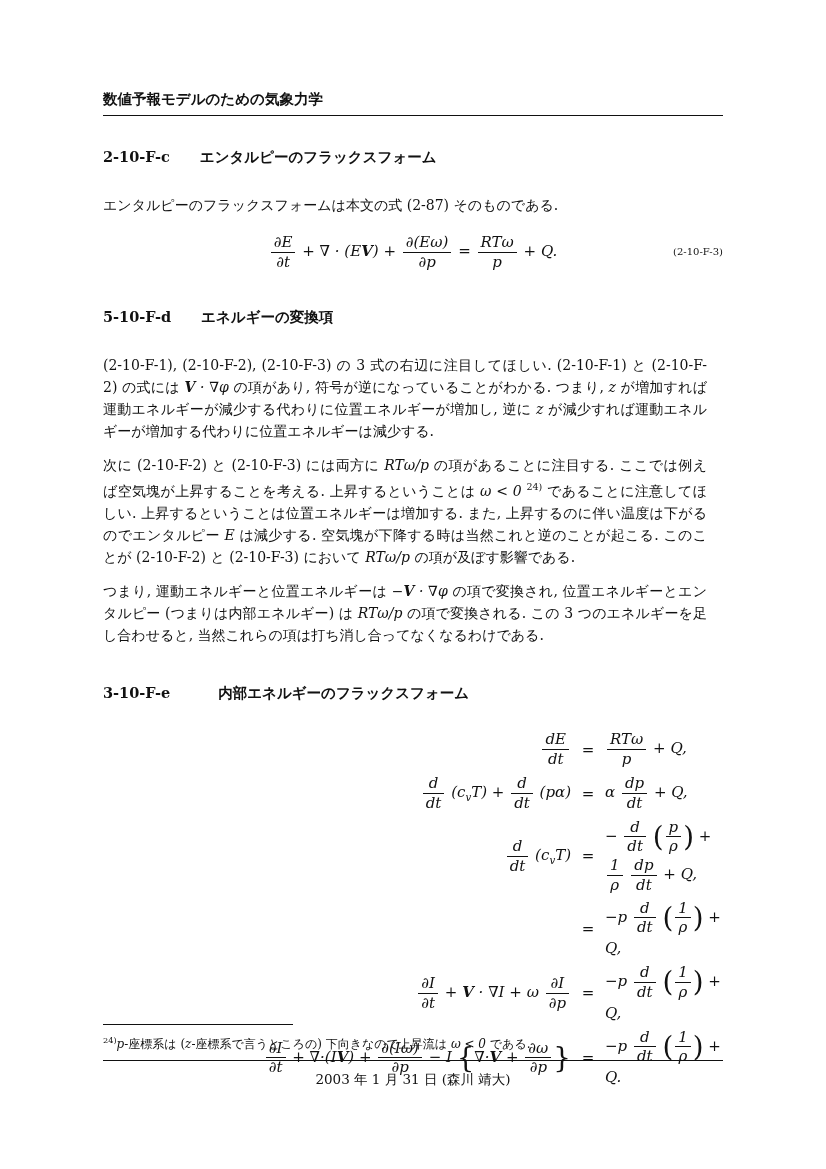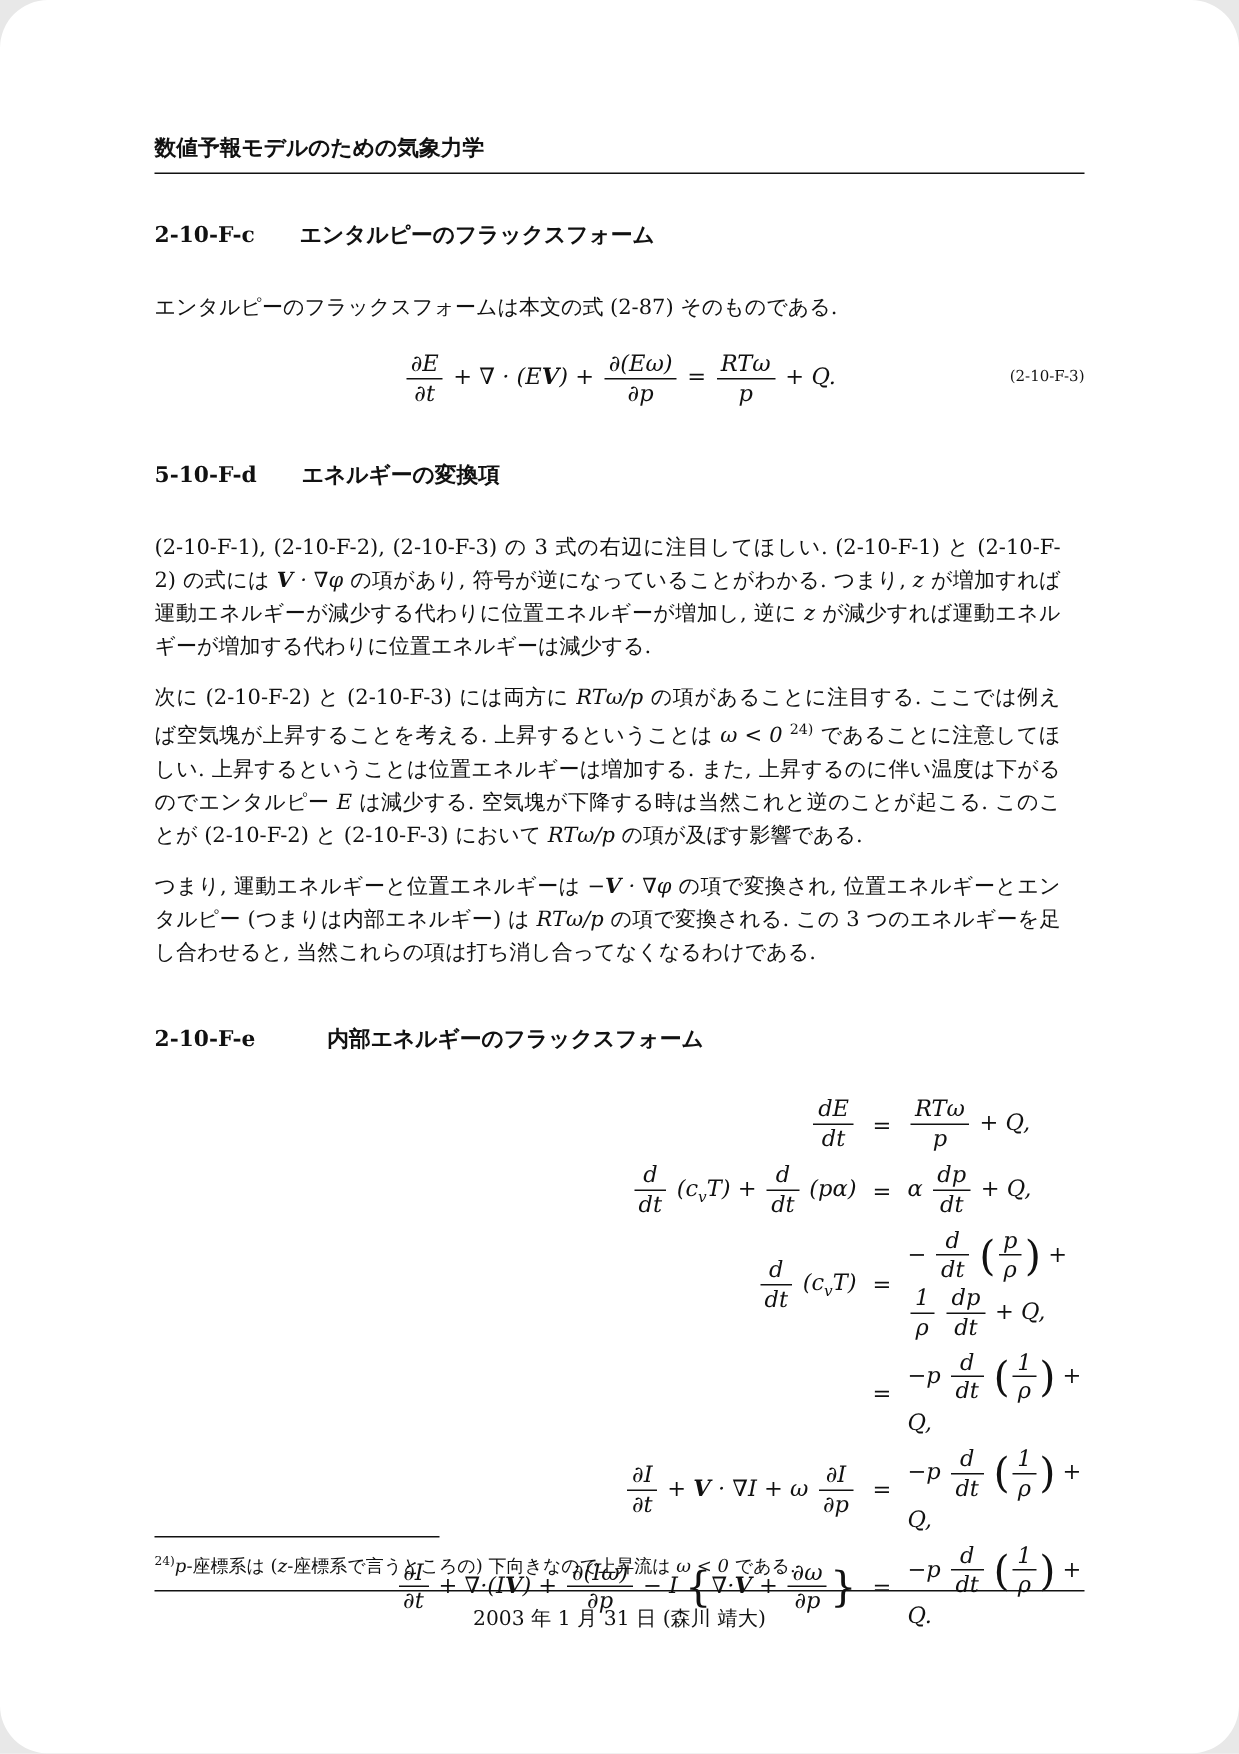--- a/index.html
+++ b/index.html
@@ -8,21 +8,20 @@
     width:826px;height:1169px;
     margin:0 auto;
     background:#ffffff;
     box-sizing:border-box;
     padding:88px 103px 0 103px;
     overflow:hidden;
     font-family:"DejaVu Serif","Liberation Serif",serif;
     color:#111;
     font-size:14px;
     line-height:22px;
-    border-radius:32px;
   }
   
   .pghead{display:flex;justify-content:space-between;align-items:baseline;
     font-weight:bold;font-size:14.5px;}
   .pghead .jp{font-family:"DejaVu Sans","Liberation Sans",sans-serif;}
   .pghead-right{display:flex;gap:26px;align-items:baseline;}
   .head-rule{border-bottom:1.5px solid #111;margin-top:5px;}
   
   .sec-heading{margin:30px 0 26px 0;font-weight:bold;font-size:14.5px;
     display:flex;align-items:center;}
@@ -83,21 +82,21 @@
 
   <div class="sec-heading">
     <span class="sec-id">5-10-F-d</span>
     <span class="sec-title">エネルギーの変換項</span>
   </div>
   <p class="body" style="margin-top:16px;">(2-10-F-1), (2-10-F-2), (2-10-F-3) の 3 式の右辺に注目してほしい. (2-10-F-1) と (2-10-F-2) の式には <span class="m"><span class="bv">V</span> · ∇φ</span> の項があり, 符号が逆になっていることがわかる. つまり, <span class="m">z</span> が増加すれば運動エネルギーが減少する代わりに位置エネルギーが増加し, 逆に <span class="m">z</span> が減少すれば運動エネルギーが増加する代わりに位置エネルギーは減少する.</p>
   <p class="body">次に (2-10-F-2) と (2-10-F-3) には両方に <span class="m">RTω/p</span> の項があることに注目する. ここでは例えば空気塊が上昇することを考える. 上昇するということは <span class="m">ω &lt; 0</span> <sup>24)</sup> であることに注意してほしい. 上昇するということは位置エネルギーは増加する. また, 上昇するのに伴い温度は下がるのでエンタルピー <span class="m">E</span> は減少する. 空気塊が下降する時は当然これと逆のことが起こる. このことが (2-10-F-2) と (2-10-F-3) において <span class="m">RTω/p</span> の項が及ぼす影響である.</p>
   <p class="body">つまり, 運動エネルギーと位置エネルギーは <span class="m">−<span class="bv">V</span> · ∇φ</span> の項で変換され, 位置エネルギーとエンタルピー (つまりは内部エネルギー) は <span class="m">RTω/p</span> の項で変換される. この 3 つのエネルギーを足し合わせると, 当然これらの項は打ち消し合ってなくなるわけである.</p>
 
   <div class="sec-heading wide" style="margin-top:36px;">
-    <span class="sec-id">2-10-F-e</span>
+    <span class="sec-id">3-10-F-e</span>
     <span class="sec-title">内部エネルギーのフラックスフォーム</span>
   </div>
 
   <div class="eqarray">
     <div class="eqrow">
       <span class="eql dm"><span class="frac"><span class="fn">dE</span><span class="fd">dt</span></span></span>
       <span class="eqm">=</span>
       <span class="eqr dm"><span class="frac"><span class="fn">RTω</span><span class="fd">p</span></span> + Q,</span>
     </div>
     <div class="eqrow">

